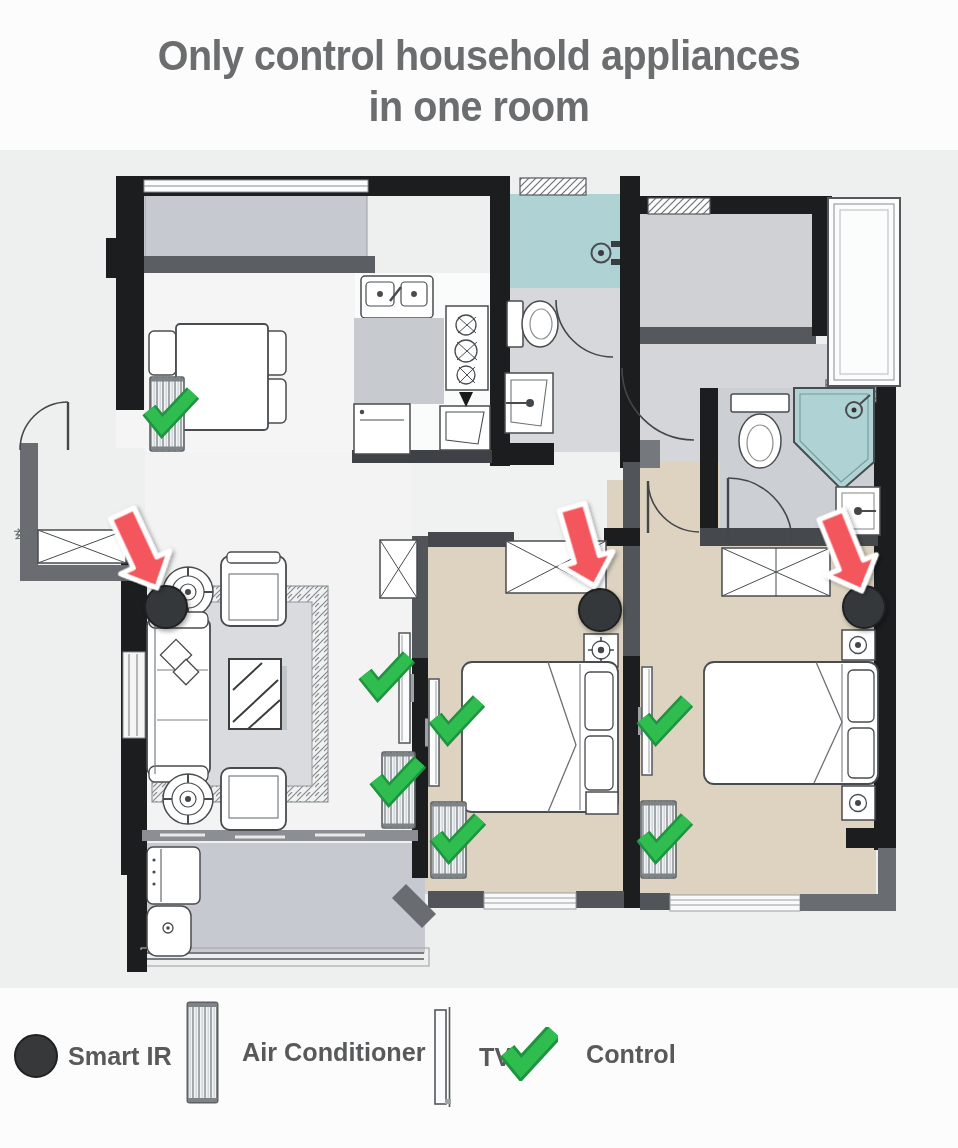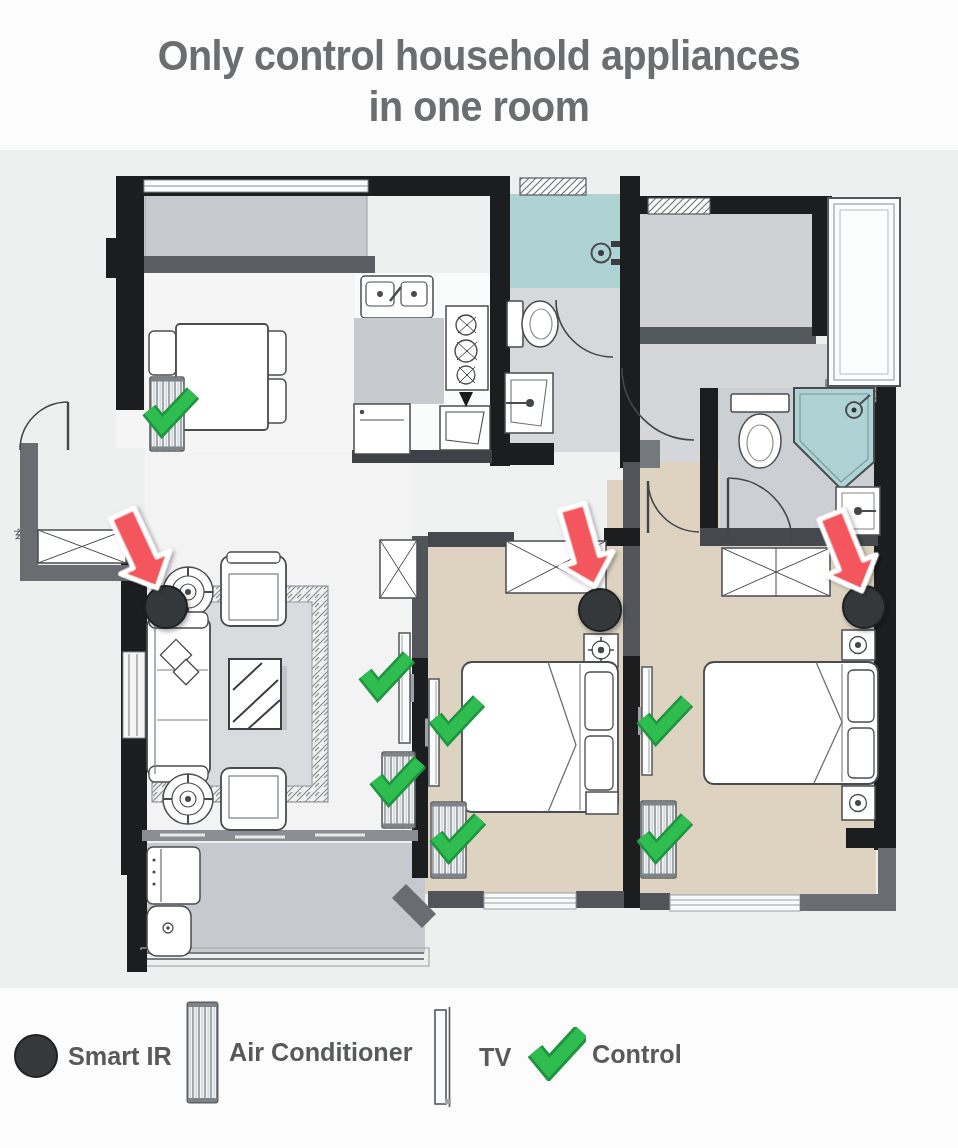--- a/index.html
+++ b/index.html
@@ -7,23 +7,23 @@
          font-family:"Liberation Sans",sans-serif;}
   .title{position:absolute;top:30px;left:0;width:958px;text-align:center;
          font-weight:bold;font-size:42px;line-height:51px;color:#6b6d6f;
          transform:scaleX(.94);letter-spacing:-.5px;}
   .plan-svg{position:absolute;top:0;left:0;}
   .legend{position:absolute;left:0;top:0;width:958px;height:857px;pointer-events:none;}
   .legend-item{position:absolute;display:flex;align-items:center;}
   .legend-label{font-weight:bold;font-size:26px;color:#58595b;white-space:nowrap;
                 transform:scaleX(.97);transform-origin:left center;}
   .li-1{left:13px;top:1033px;gap:9px;}
-  .li-2{left:186px;top:1001px;gap:10px;}
+  .li-2{left:186px;top:1001px;gap:23px;}
   .li-3{left:434px;top:1006px;gap:25px;}
-  .li-4{left:528px;top:1027px;gap:6px;}
+  .li-4{left:500px;top:1027px;gap:28px;}
   .li-5{left:713px;top:1030px;gap:8px;}
 </style>
 </head>
 <body>
 
 <div class="stage">
 
 <svg class="plan-svg" width="958" height="1148" viewBox="0 0 958 1148">
   <defs>
     <pattern id="rughatch" width="9" height="9" patternUnits="userSpaceOnUse">

